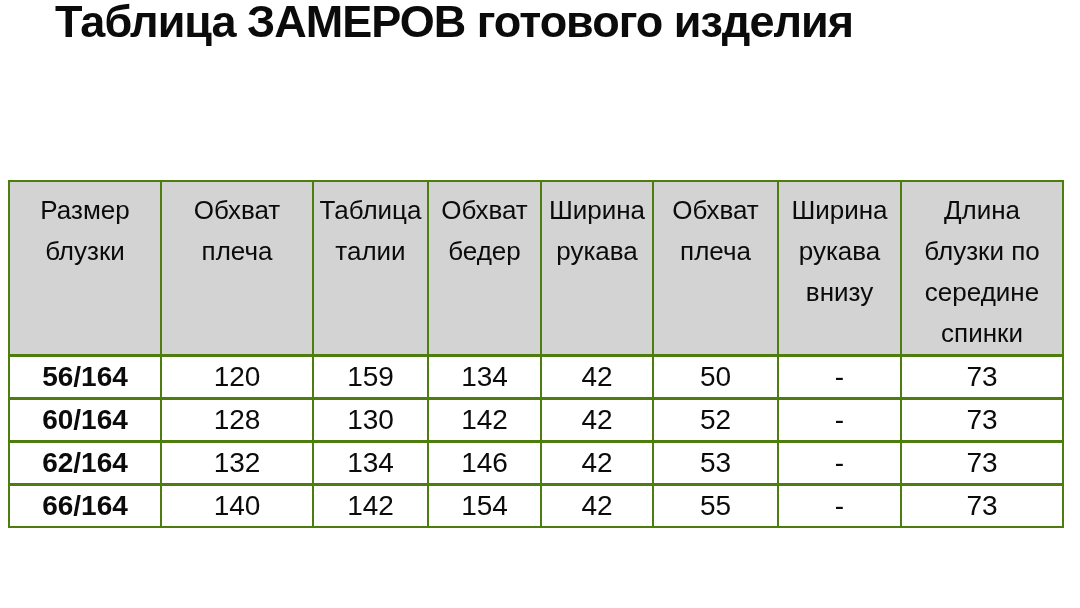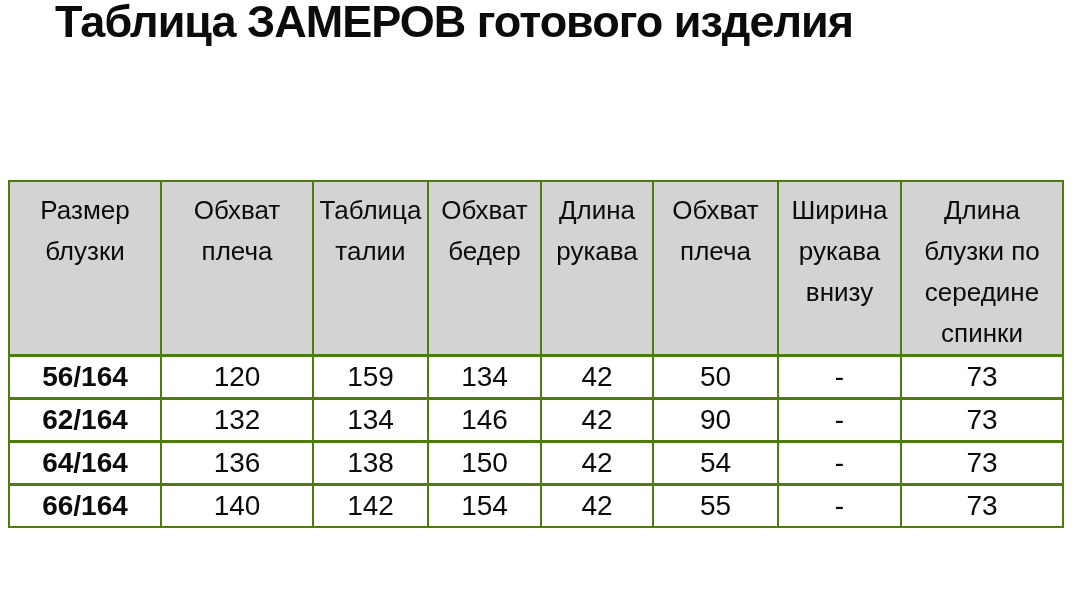--- a/index.html
+++ b/index.html
@@ -80,54 +80,54 @@
       <col style="width:125px">
       <col style="width:123px">
       <col style="width:162px">
     </colgroup>
     <thead>
       <tr>
         <th>Размер блузки</th>
         <th>Обхват плеча</th>
         <th>Таблица талии</th>
         <th>Обхват бедер</th>
-        <th>Длина рукава</th>
+        <th>Ширина рукава</th>
         <th>Обхват плеча</th>
         <th>Ширина рукава внизу</th>
         <th>Длина блузки по середине спинки</th>
       </tr>
     </thead>
     <tbody>
         <tr>
           <td class="size-col">56/164</td>
           <td>120</td>
           <td>159</td>
           <td>134</td>
           <td>42</td>
           <td>50</td>
           <td>-</td>
           <td>73</td>
         </tr>
         <tr>
+          <td class="size-col">60/164</td>
+          <td>128</td>
+          <td>130</td>
+          <td>142</td>
+          <td>42</td>
+          <td>52</td>
+          <td>-</td>
+          <td>73</td>
+        </tr>
+        <tr>
           <td class="size-col">62/164</td>
           <td>132</td>
           <td>134</td>
           <td>146</td>
           <td>42</td>
-          <td>90</td>
-          <td>-</td>
-          <td>73</td>
-        </tr>
-        <tr>
-          <td class="size-col">64/164</td>
-          <td>136</td>
-          <td>138</td>
-          <td>150</td>
-          <td>42</td>
-          <td>54</td>
+          <td>53</td>
           <td>-</td>
           <td>73</td>
         </tr>
         <tr>
           <td class="size-col">66/164</td>
           <td>140</td>
           <td>142</td>
           <td>154</td>
           <td>42</td>
           <td>55</td>

